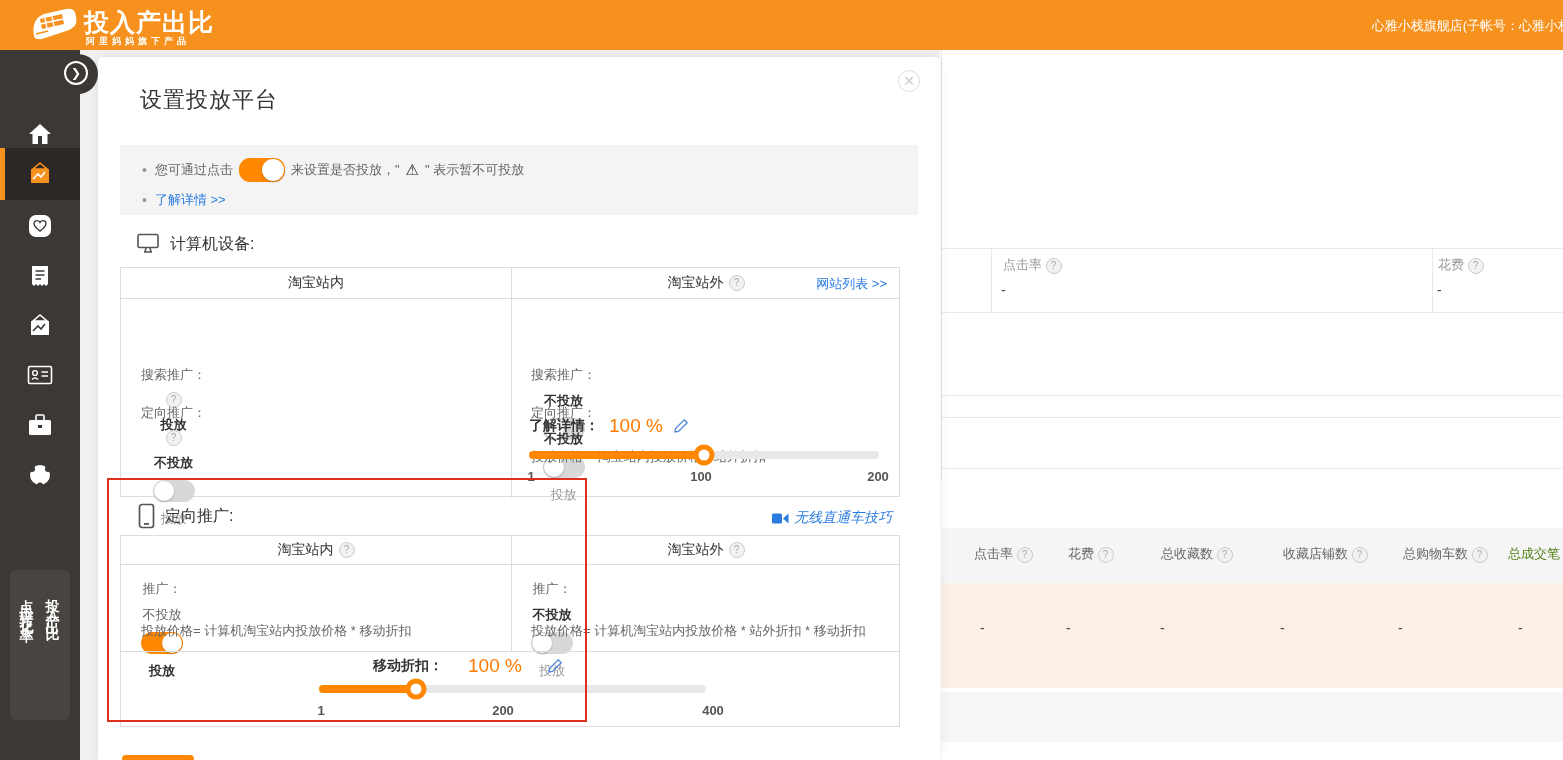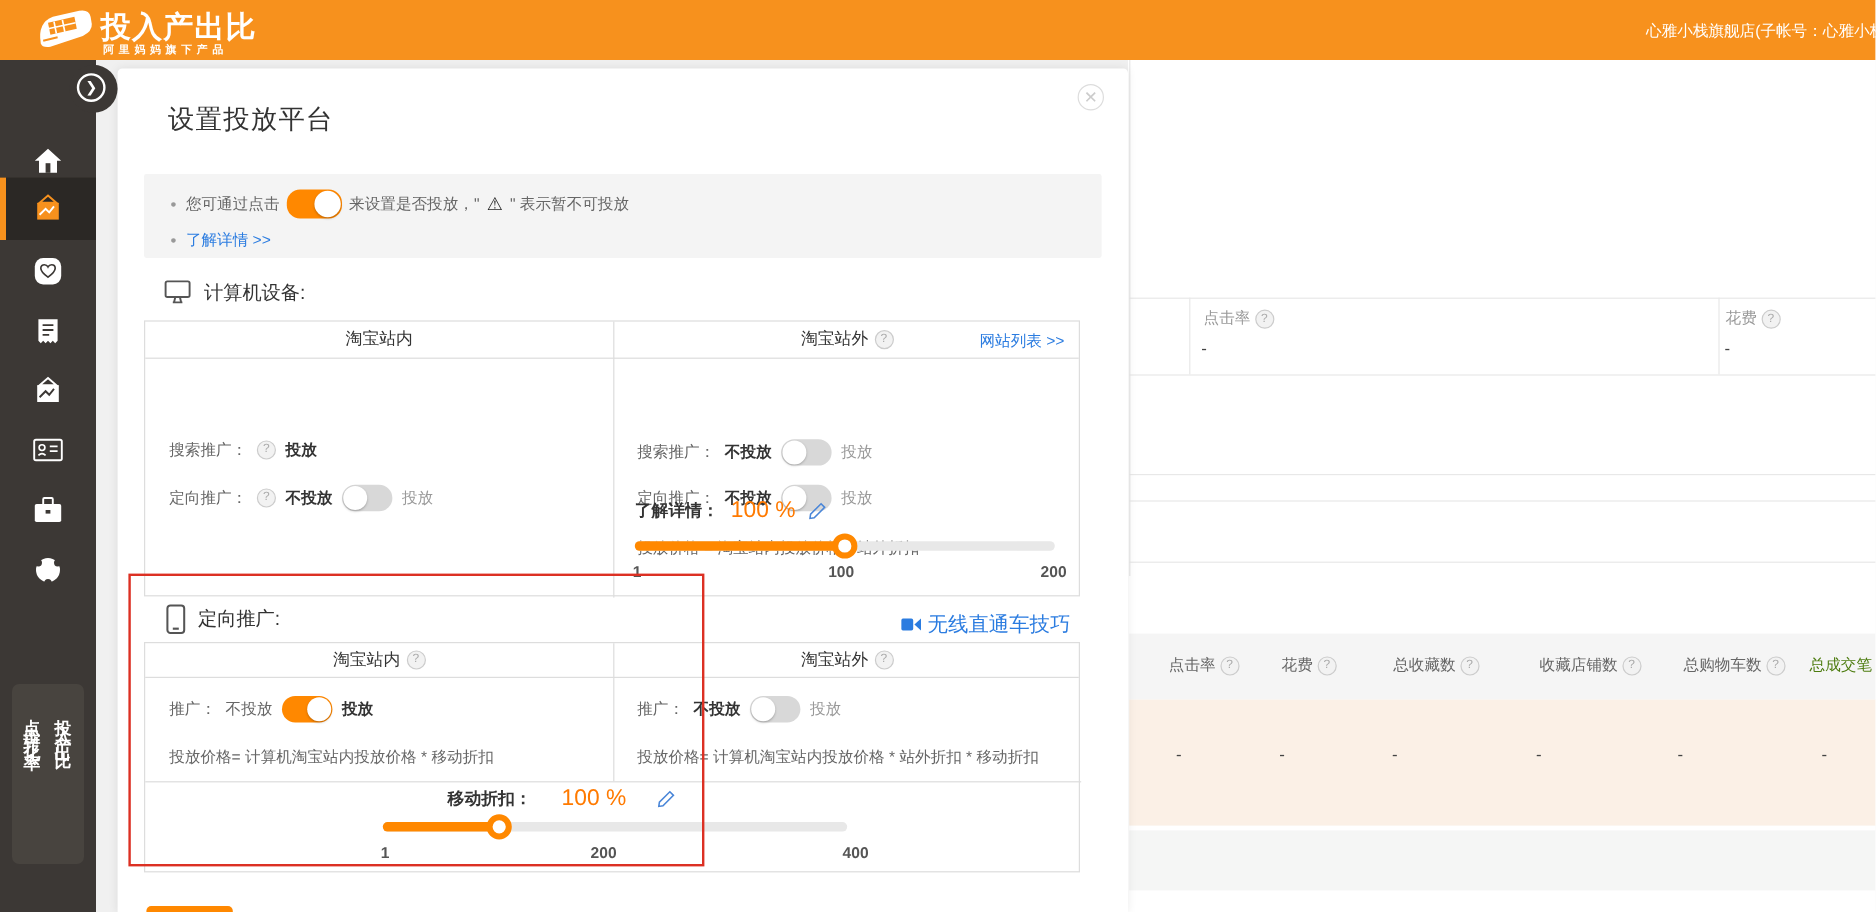--- a/index.html
+++ b/index.html
@@ -44,21 +44,21 @@
   .warn{color:#222;font-size:15px;font-weight:bold;}
   
   .sec-head{display:flex;align-items:center;gap:10px;}
   .sec-title{font-size:16px;color:#333;}
   
   .ptable{border:1px solid #ddd;background:#fff;}
   .ptable .thead{position:absolute;left:0;top:0;right:0;height:30px;border-bottom:1px solid #ddd;}
   .th-cell{position:absolute;top:0;height:30px;display:flex;align-items:center;justify-content:center;
            font-size:14px;color:#333;gap:5px;}
   .col-divider{position:absolute;left:390px;top:0;width:1px;background:#ddd;}
-  .row{position:absolute;display:flex;align-items:center;gap:8px;font-size:13px;color:#666;white-space:nowrap;}
+  .row{position:absolute;display:flex;align-items:center;gap:8px;font-size:13px;color:#666;white-space:nowrap;flex-direction:column;}
   .b{font-weight:bold;color:#333;}
   .dim{color:#999;}
   .formula{font-size:13px;color:#666;white-space:nowrap;}
   .disc-label{font-size:14px;font-weight:bold;color:#333;}
   .disc-value{font-size:19px;color:#ff7a00;}
   
   .toggle{display:inline-block;width:42px;height:22px;border-radius:11px;background:#d8d8d8;position:relative;cursor:pointer;vertical-align:middle;}
   .toggle .knob{position:absolute;top:1px;left:1px;width:20px;height:20px;border-radius:50%;background:#fff;box-shadow:0 1px 2px rgba(0,0,0,.25);}
   .toggle.on{background:#ff8800;}
   .toggle.on .knob{left:auto;right:1px;}
@@ -223,21 +223,21 @@
         <rect x="1.5" y="1.5" width="14" height="23" rx="2.5" fill="none" stroke="#555" stroke-width="1.7"></rect>
         <rect x="6" y="20" width="5" height="1.8" fill="#555"></rect>
       </svg>
       <span class="sec-title">定向推广:</span>
     </div>
     <div class="abs" style="right:48px;top:452px;display:flex;align-items:center;gap:5px;">
       <svg width="17" height="11" viewBox="0 0 17 11">
         <rect x="0" y="0.5" width="10" height="10" rx="1.5" fill="#2b7ce0"></rect>
         <path d="M16.5 0.5 L11 5.5 L16.5 10.5 Z" fill="#2b7ce0"></path>
       </svg>
-      <a class="link" style="font-size:17px;">无线直通车技巧</a>
+      <a class="link" style="font-size:14px;font-style:italic;">无线直通车技巧</a>
     </div>
 
     <div class="abs ptable" style="left:22px;top:478px;width:780px;height:192px;">
       <div class="thead" style="height:28px;"></div>
       <div class="col-divider" style="height:115px;"></div>
       <div class="th-cell" style="left:0;width:390px;height:28px;">
         <span>淘宝站内</span>
           <span class="help">?</span>
       </div>
       <div class="th-cell" style="left:390px;width:390px;height:28px;">

